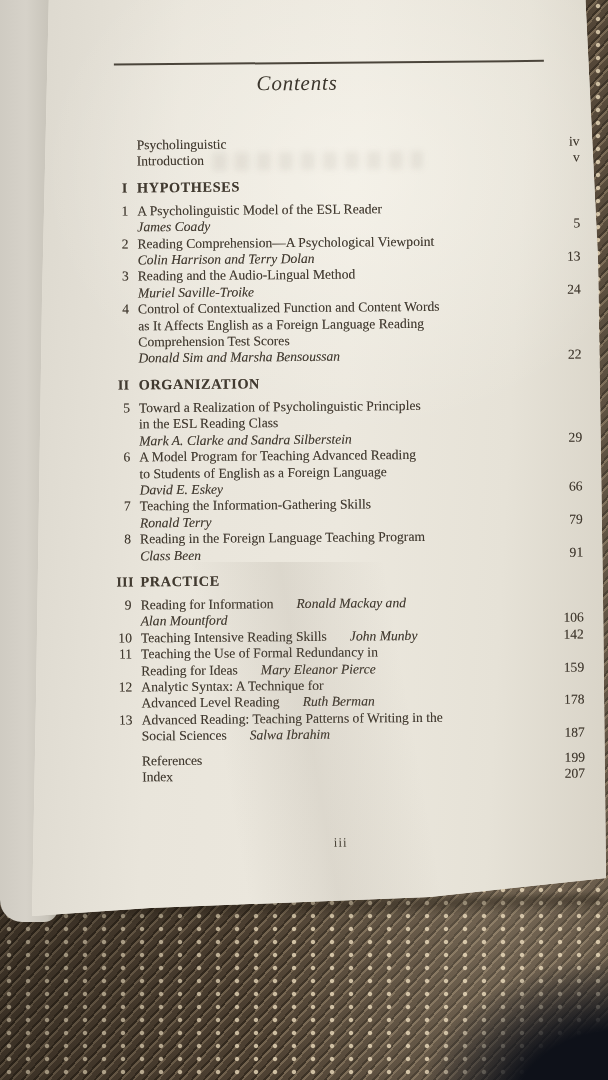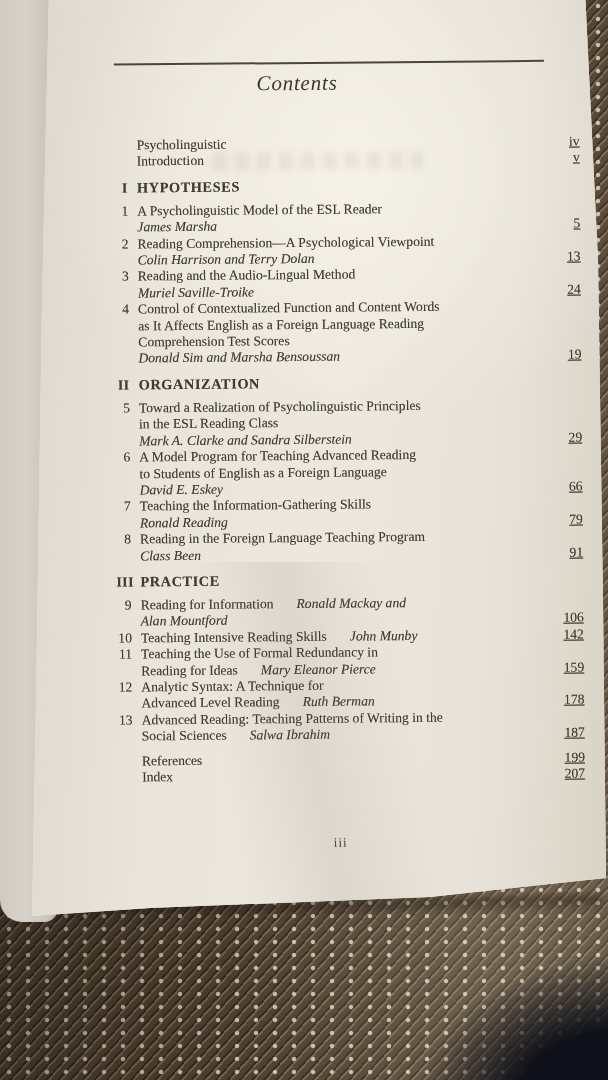--- a/index.html
+++ b/index.html
@@ -77,21 +77,21 @@
     position:absolute;left:150px;top:71px;width:300px;
     text-align:center;font-style:italic;font-size:21px;letter-spacing:0.8px;color:#3c362d;
   }
 
   .toc{position:absolute;left:115px;top:136px;width:467px;font-size:13.6px;
        text-shadow:0 0 0.4px rgba(62,52,40,0.45);}
   .row,.line{display:flex;line-height:16.4px;}
   .num{flex:none;width:24px;padding-right:9px;text-align:right;}
   .body{flex:1;min-width:0;}
   .ltext{flex:1;white-space:nowrap;}
-  .pg{flex:none;min-width:36px;text-align:right;padding-left:6px;text-decoration:underline;}
+  .pg{flex:none;min-width:36px;text-align:right;padding-left:6px;}
   .it{font-style:italic;}
   .gap{margin-left:23px;}
   .section{margin-top:9px;}
   .heading{font-weight:bold;font-size:14.3px;letter-spacing:0.6px;line-height:17px;}
   .heading .num{font-size:13.6px;}
   .entries{margin-top:7px;}
   .back-matter{margin-top:8px;}
 
   .footer{
     position:absolute;left:117px;top:835px;width:440px;
@@ -139,21 +139,21 @@
           </div>
           <div class="entries">
             <div class="row">
               <span class="num">1</span>
               <div class="body">
                 <div class="line">
                   <span class="ltext"><span>A Psycholinguistic Model of the ESL Reader</span></span>
                   <span class="pg"></span>
                 </div>
                 <div class="line">
-                  <span class="ltext"><span class="it">James Marsha</span></span>
+                  <span class="ltext"><span class="it">James Coady</span></span>
                   <span class="pg">5</span>
                 </div>
               </div>
             </div>
             <div class="row">
               <span class="num">2</span>
               <div class="body">
                 <div class="line">
                   <span class="ltext"><span>Reading Comprehension—A Psychological Viewpoint</span></span>
                   <span class="pg"></span>
@@ -187,21 +187,21 @@
                 <div class="line">
                   <span class="ltext"><span>as It Affects English as a Foreign Language Reading</span></span>
                   <span class="pg"></span>
                 </div>
                 <div class="line">
                   <span class="ltext"><span>Comprehension Test Scores</span></span>
                   <span class="pg"></span>
                 </div>
                 <div class="line">
                   <span class="ltext"><span class="it">Donald Sim and Marsha Bensoussan</span></span>
-                  <span class="pg">19</span>
+                  <span class="pg">22</span>
                 </div>
               </div>
             </div>
           </div>
         </div>
         <div class="section">
           <div class="row heading">
             <span class="num">II</span>
             <span class="ltext">ORGANIZATION</span>
           </div>
@@ -241,21 +241,21 @@
               </div>
             </div>
             <div class="row">
               <span class="num">7</span>
               <div class="body">
                 <div class="line">
                   <span class="ltext"><span>Teaching the Information-Gathering Skills</span></span>
                   <span class="pg"></span>
                 </div>
                 <div class="line">
-                  <span class="ltext"><span class="it">Ronald Reading</span></span>
+                  <span class="ltext"><span class="it">Ronald Terry</span></span>
                   <span class="pg">79</span>
                 </div>
               </div>
             </div>
             <div class="row">
               <span class="num">8</span>
               <div class="body">
                 <div class="line">
                   <span class="ltext"><span>Reading in the Foreign Language Teaching Program</span></span>
                   <span class="pg"></span>

